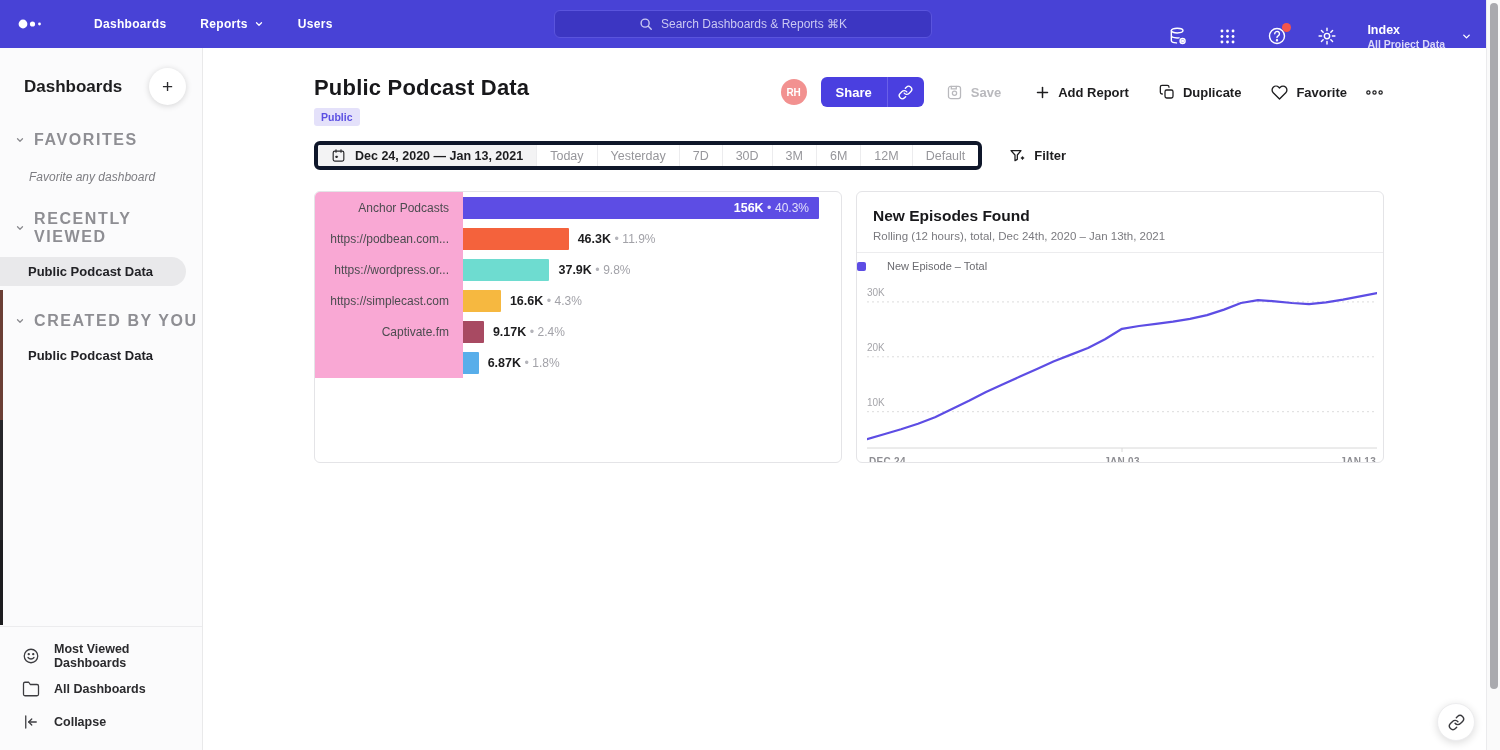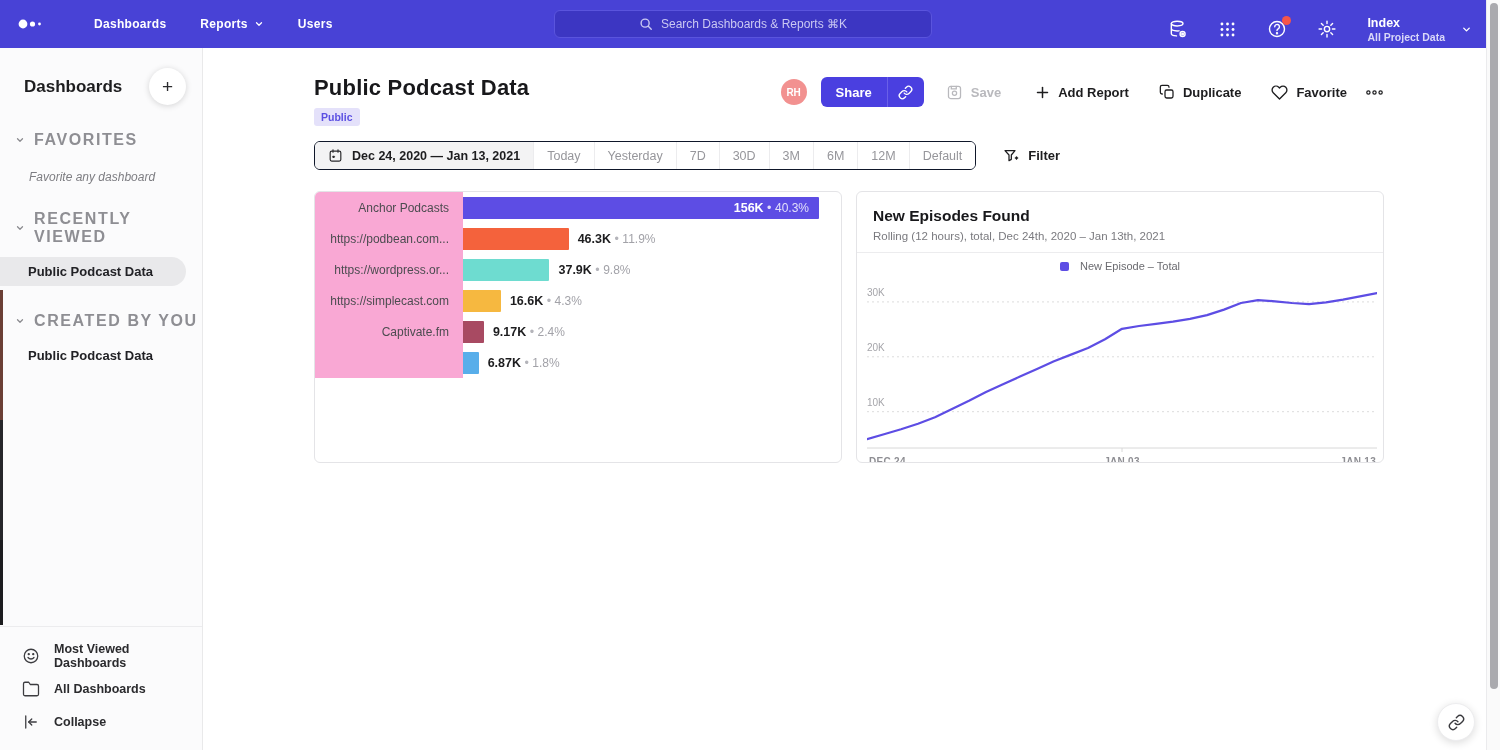--- a/index.html
+++ b/index.html
@@ -9,21 +9,21 @@
   
   .topbar { position:relative; height:48px; background:#4842d6; display:flex; align-items:center; }
   .nav-left { display:flex; align-items:center; gap:34px; padding-left:16px; }
   .logo { display:flex; align-items:center; cursor:pointer; margin-right:14px; }
   .nav-item { display:flex; align-items:center; gap:6px; color:#fff; font-size:12px; font-weight:700;
     letter-spacing:.3px; text-decoration:none; cursor:pointer; }
   .nav-search { position:absolute; left:554px; top:10px; width:378px; height:28px; background:#3c36c2;
     border:1px solid #5a54dd; border-radius:6px; display:flex; align-items:center; justify-content:center;
     gap:8px; cursor:pointer; }
   .nav-search span { color:#cac8f2; font-size:12px; }
-  .nav-right { position:absolute; right:28px; top:9px; height:40px; display:flex; align-items:center; gap:30px; }
+  .nav-right { position:absolute; right:28px; top:16px; height:40px; display:flex; align-items:center; gap:30px; }
   .nav-icon { position:relative; color:#fff; display:flex; cursor:pointer; }
   .nav-badge { position:absolute; top:-3px; right:-4px; width:9px; height:9px; border-radius:50%; background:#f5554a; }
   .workspace { display:flex; align-items:center; gap:16px; color:#fff; cursor:pointer; }
   .ws-name { font-size:12.5px; font-weight:700; line-height:1.3; }
   .ws-scope { font-size:10.5px; font-weight:700; color:#d9d7f8; }
 
   
   .app { display:flex; height:702px; }
 
   
@@ -68,21 +68,21 @@
     width:37px; display:flex; align-items:center; justify-content:center; cursor:pointer; }
   .act-btn { display:flex; align-items:center; gap:8px; background:none; border:none; font-size:13px;
     font-weight:700; color:#1d1d1f; cursor:pointer; font-family:inherit; }
   .act-btn.disabled { color:#b9b9bd; cursor:default; }
   .act-btn .aicon { display:flex; }
   .m-sv { margin-left:22px; } .m-ar { margin-left:34px; } .m-du { margin-left:30px; }
   .m-fv { margin-left:30px; } .m-mo { margin-left:18px; }
 
   
   .toolbar { display:flex; align-items:center; margin-top:15px; }
-  .range-group { display:flex; align-items:stretch; height:29px; border:1px solid #0f172a; border-radius:6px;
+  .range-group { display:flex; align-items:stretch; height:29px; border:4px solid #0f172a; border-radius:6px;
     overflow:hidden; background:#fff; }
   .seg { display:flex; align-items:center; padding:0 13px; font-size:12.5px; color:#96969b;
     border-left:1px solid #ececee; cursor:pointer; white-space:nowrap; background:#fff; border-top:none; border-bottom:none; border-right:none; font-family:inherit; }
   .seg.date { background:#f3f3f4; color:#1d1d1f; font-weight:700; border-left:none; gap:9px; }
   .seg.date .cicon { display:flex; color:#2b2b2e; }
   .filter-btn { display:flex; align-items:center; gap:9px; margin-left:27px; background:none; border:none;
     font-size:13px; font-weight:700; color:#1d1d1f; cursor:pointer; font-family:inherit; }
 
   
   .cards { display:flex; gap:14px; margin-top:21px; }
@@ -101,21 +101,21 @@
   .bar-row { height:31px; display:flex; align-items:center; position:relative; }
   .bar { height:22px; position:relative; flex-shrink:0; border-radius:0 1px 1px 0; }
   .bar-lbl { margin-left:9px; font-size:12.5px; white-space:nowrap; }
   .bar-lbl b { color:#1d1d1f; font-weight:700; }
   .bar-lbl .dot { color:#b4b4ba; } .bar-lbl .pct { color:#a2a2a8; font-size:12px; }
   .bar-lbl.inside { position:absolute; right:10px; top:50%; transform:translateY(-50%); margin:0; }
   .bar-lbl.inside b { color:#fff; }
   .bar-lbl.inside .dot, .bar-lbl.inside .pct { color:rgba(255,255,255,.82); }
 
   
-  .legend-row { height:26px; display:flex; align-items:center; justify-content:center; gap:11px; }
+  .legend-row { height:26px; display:flex; align-items:center; justify-content:flex-start; gap:21px; }
   .legend-swatch { width:9px; height:9px; border-radius:2px; }
   .legend-label { font-size:11px; color:#6b6b70; }
   .plot-wrap { padding:2px 8px 0 10px; }
   .gridline { stroke:#dcdcdc; stroke-width:1; stroke-dasharray:2 3; }
   .axisline { stroke:#d8d8d8; stroke-width:1; }
   .ytick { fill:#a5a5aa; font-size:10px; }
   .xtick { fill:#8e8e93; font-size:10px; font-weight:700; letter-spacing:.3px; }
   .series-line { fill:none; stroke-width:2.2; stroke-linejoin:round; stroke-linecap:round; }
 
   

